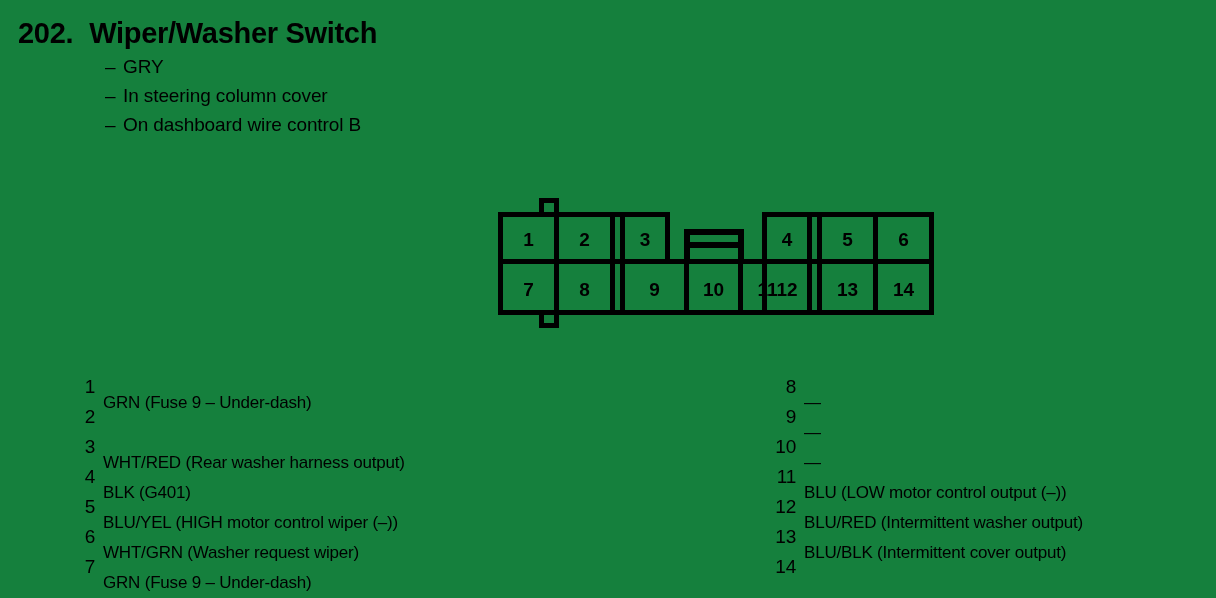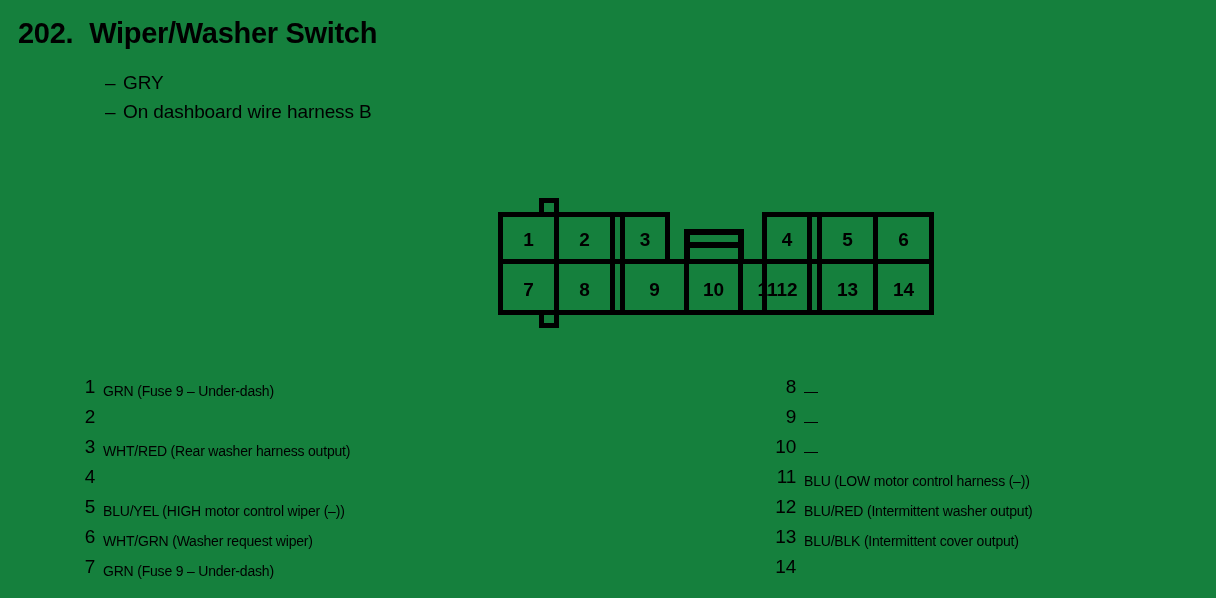--- a/index.html
+++ b/index.html
@@ -41,21 +41,21 @@
   }
   #title-text {
     font-size: 29px;
     font-weight: bold;
     letter-spacing: -0.3px;
     margin-left: 16px;
   }
   #subtitle-list {
     position: absolute;
     left: 105px;
-    top: 68px;
+    top: 52px;
   }
   .subtitle-line {
     font-size: 19px;
     line-height: 29px;
     white-space: nowrap;
     letter-spacing: -0.1px;
   }
   .subtitle-dash {
     display: inline-block;
     width: 18px;
@@ -98,22 +98,22 @@
     position: absolute;
     top: 0;
     width: 34px;
     text-align: right;
     font-size: 19px;
     line-height: 30px;
     letter-spacing: -0.2px;
   }
   .pin-desc {
     position: absolute;
-    top: 4px;
-    font-size: 14px;
+    top: 16px;
+    font-size: 17px;
     line-height: 30px;
     letter-spacing: -0.2px;
   }
   #pin-list-left .pin-num { left: 61px; }
   #pin-list-left .pin-desc { left: 103px; }
   #pin-list-right .pin-num { left: 62px; }
   #pin-list-right .pin-desc { left: 104px; }
 </style>
 </head>
 <body>
@@ -122,21 +122,24 @@
 
   <div id="header-block">
     <div id="title-row">
       <span id="title-number">202.</span><span id="title-text">Wiper/Washer Switch</span>
     </div>
     <div id="subtitle-list">
       <div class="subtitle-line">
         <span class="subtitle-dash">–</span><span>GRY</span>
       </div>
       <div class="subtitle-line">
-        <span class="subtitle-dash">–</span><span>On dashboard wire harness B</span>
+        <span class="subtitle-dash">–</span><span>In steering column cover</span>
+      </div>
+      <div class="subtitle-line">
+        <span class="subtitle-dash">–</span><span>On dashboard wire control B</span>
       </div>
     </div>
   </div>
 
   <div id="connector">
 
     <div class="bar" style="left:41px; top:2px; width:20px; height:5px;"></div>
     <div class="bar" style="left:41px; top:2px; width:5px; height:18px;"></div>
     <div class="bar" style="left:56px; top:2px; width:5px; height:18px;"></div>
 
@@ -205,20 +208,21 @@
     </div>
     <div class="pin-row">
       <span class="pin-num">2</span>
     </div>
     <div class="pin-row">
       <span class="pin-num">3</span>
       <span class="pin-desc">WHT/RED (Rear washer harness output)</span>
     </div>
     <div class="pin-row">
       <span class="pin-num">4</span>
+      <span class="pin-desc">BLK (G401)</span>
     </div>
     <div class="pin-row">
       <span class="pin-num">5</span>
       <span class="pin-desc">BLU/YEL (HIGH motor control wiper (–))</span>
     </div>
     <div class="pin-row">
       <span class="pin-num">6</span>
       <span class="pin-desc">WHT/GRN (Washer request wiper)</span>
     </div>
     <div class="pin-row">
@@ -235,21 +239,21 @@
     <div class="pin-row">
       <span class="pin-num">9</span>
       <span class="pin-desc">—</span>
     </div>
     <div class="pin-row">
       <span class="pin-num">10</span>
       <span class="pin-desc">—</span>
     </div>
     <div class="pin-row">
       <span class="pin-num">11</span>
-      <span class="pin-desc">BLU (LOW motor control harness (–))</span>
+      <span class="pin-desc">BLU (LOW motor control output (–))</span>
     </div>
     <div class="pin-row">
       <span class="pin-num">12</span>
       <span class="pin-desc">BLU/RED (Intermittent washer output)</span>
     </div>
     <div class="pin-row">
       <span class="pin-num">13</span>
       <span class="pin-desc">BLU/BLK (Intermittent cover output)</span>
     </div>
     <div class="pin-row">

